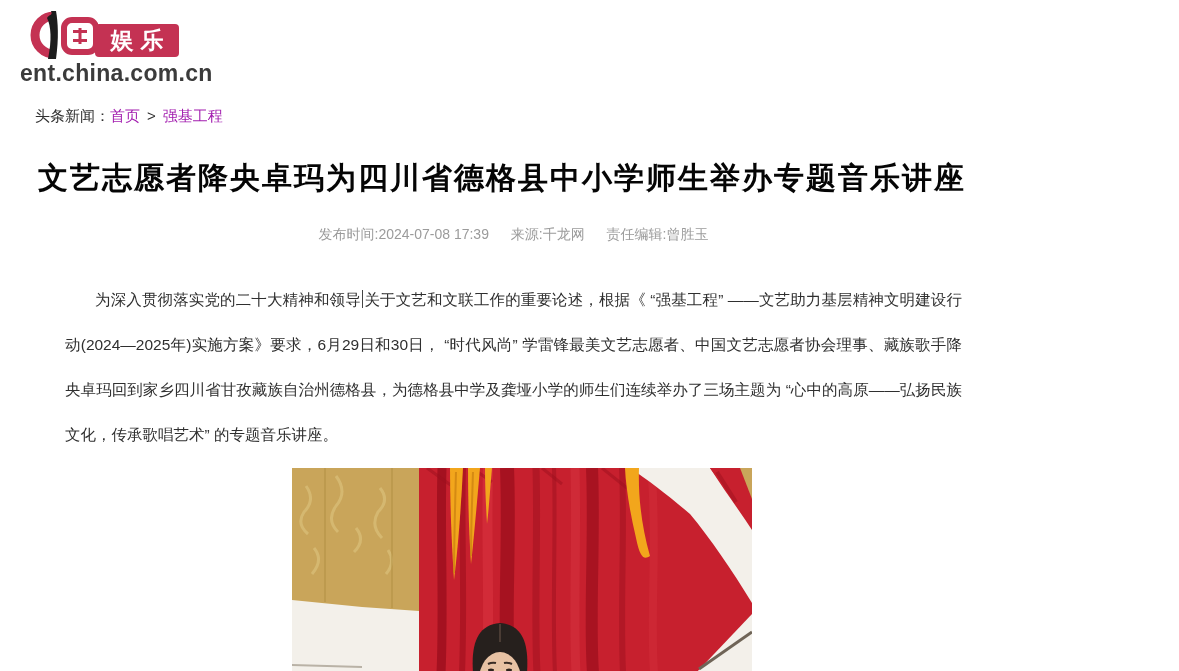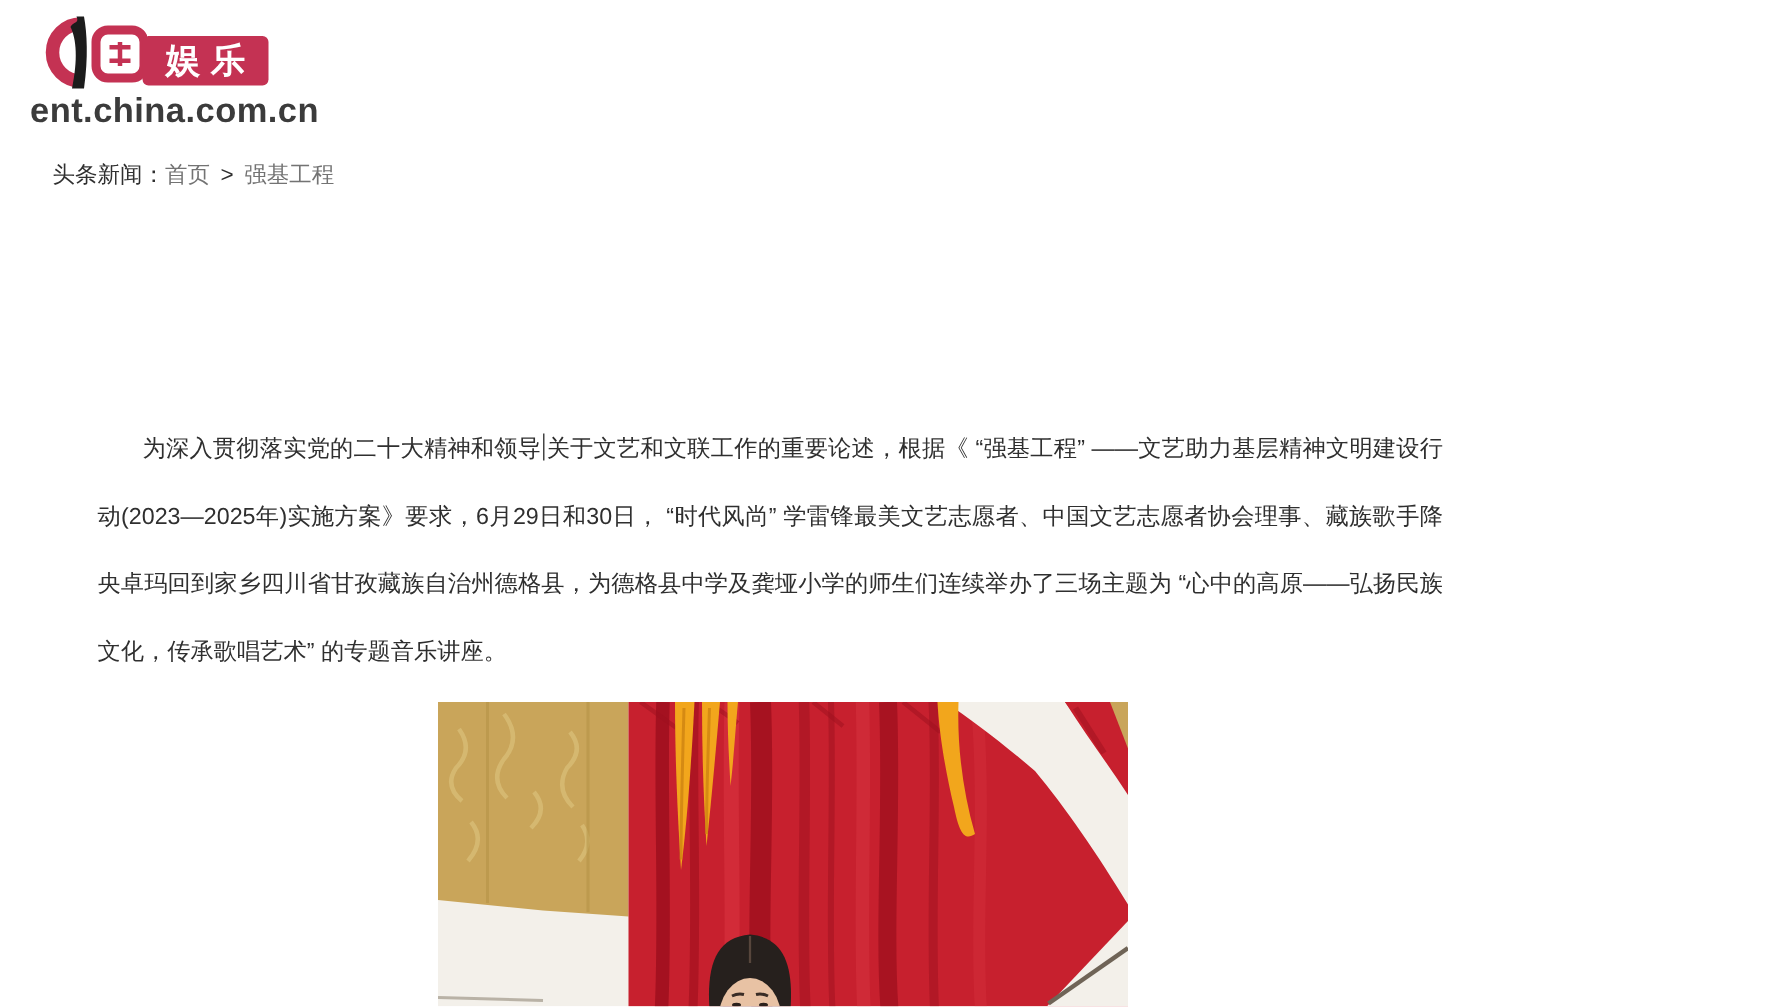--- a/index.html
+++ b/index.html
@@ -41,21 +41,21 @@
   
   .nav{position:absolute;left:212px;top:33px;display:flex;gap:33px;list-style:none;}
   .nav a{
     display:inline-block;font-size:15px;color:var(--text-dark);
     text-decoration:none;white-space:nowrap;padding-bottom:7px;cursor:pointer;
   }
   .nav a.active{color:var(--nav-active);border-bottom:2px solid var(--nav-underline);}
 
   
   .breadcrumb{position:absolute;left:35px;top:107px;font-size:15px;color:#303030;}
-  .breadcrumb a{color:#737373;text-decoration:none;cursor:pointer;}
+  .breadcrumb a{color:#a21caf;text-decoration:none;cursor:pointer;}
   .breadcrumb .sep{margin:0 7px;}
 
   
   .article-title{
     position:absolute;left:38px;top:158px;width:1110px;
     font-size:30px;font-weight:bold;color:#050505;letter-spacing:2px;white-space:nowrap;
   }
   .article-meta{
     position:absolute;left:65px;top:226px;width:897px;text-align:center;
     font-size:14px;color:var(--meta-gray);
@@ -103,23 +103,29 @@
     </svg>
     <div class="logo-badge">娱乐</div>
     <div class="logo-domain">ent.china.com.cn</div>
   </div>
 
 
   <div class="breadcrumb">
     <span>头条新闻：</span><a>首页</a><span class="sep">&gt;</span><a>强基工程</a>
   </div>
 
+  <h1 class="article-title">文艺志愿者降央卓玛为四川省德格县中小学师生举办专题音乐讲座</h1>
 
+  <div class="article-meta">
+    <span>发布时间:2024-07-08 17:39</span>
+    <span>来源:千龙网</span>
+    <span>责任编辑:曾胜玉</span>
+  </div>
 
-  <p class="article-body"><span>为深入贯彻落实党的二十大精神和领导</span><span class="caret"></span><span>关于文艺和文联工作的重要论述，根据《 “强基工程” ——文艺助力基层精神文明建设行动(2023—2025年)实施方案》要求，6月29日和30日， “时代风尚” 学雷锋最美文艺志愿者、中国文艺志愿者协会理事、藏族歌手降央卓玛回到家乡四川省甘孜藏族自治州德格县，为德格县中学及龚垭小学的师生们连续举办了三场主题为 “心中的高原——弘扬民族文化，传承歌唱艺术” 的专题音乐讲座。</span></p>
+  <p class="article-body"><span>为深入贯彻落实党的二十大精神和领导</span><span class="caret"></span><span>关于文艺和文联工作的重要论述，根据《 “强基工程” ——文艺助力基层精神文明建设行动(2024—2025年)实施方案》要求，6月29日和30日， “时代风尚” 学雷锋最美文艺志愿者、中国文艺志愿者协会理事、藏族歌手降央卓玛回到家乡四川省甘孜藏族自治州德格县，为德格县中学及龚垭小学的师生们连续举办了三场主题为 “心中的高原——弘扬民族文化，传承歌唱艺术” 的专题音乐讲座。</span></p>
 
   <figure class="article-photo">
     <svg width="460" height="205" viewBox="0 0 460 205">
 
       <rect class="ph-base" width="460" height="205"></rect>
 
       <path class="ph-gold" d="M0,0 H127 V143 L70,139 L0,132 Z"></path>
       <path class="st-goldhi" d="M14,18 q10,14 -2,26 q-8,12 4,22 M44,8 q12,16 0,30 q-10,14 2,26 M88,20 q10,12 -2,24 q-8,14 4,26 M64,60 q10,12 -2,24 M22,80 q10,12 -2,26 M96,82 q8,12 -2,24" stroke-width="3" opacity="0.65"></path>
       <path class="st-goldseam" d="M33,0 V134 M100,0 V140" stroke-width="2" opacity="0.5"></path>
       <path d="M0,197 L70,199" stroke="#b9b2a6" stroke-width="2" fill="none"></path>

